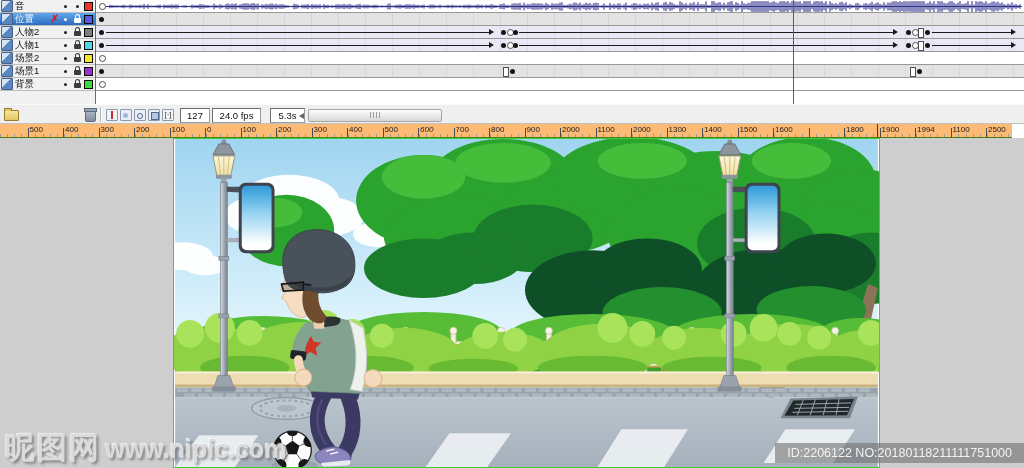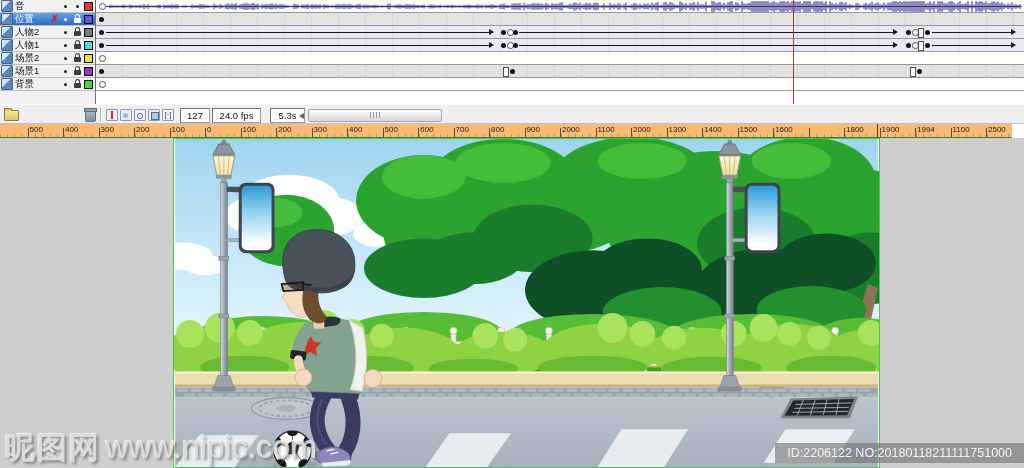--- a/index.html
+++ b/index.html
@@ -92,21 +92,21 @@
   
   #canvas{position:absolute;left:0;top:138px;width:1024px;height:330px;background:#cecece}
   #stage{position:absolute;left:173px;top:0;width:707px;height:330px;box-sizing:border-box;
          border:1px solid #3ecf3e;background:#fff;overflow:hidden}
   #stage svg{display:block;width:705px;height:328px}
 
   
   #wm-left{position:absolute;left:5px;top:290px;white-space:nowrap;color:#dcdcdc;opacity:.95;z-index:9;
            text-shadow:2px 2px 3px rgba(95,95,95,.75),-1px -1px 1px rgba(255,255,255,.85)}
   #wm-left .big{font-size:30px;font-weight:bold;letter-spacing:2px}
-  #wm-left .url{font-size:32px;font-weight:normal}
+  #wm-left .url{font-size:25px;font-weight:bold}
   #wm-right{position:absolute;right:0;top:305px;height:20px;line-height:20px;padding:0 12px;
             background:rgba(115,115,115,.62);color:#f3f3f3;font-size:12.5px;z-index:9;white-space:nowrap}
 </style>
 </head>
 <body>
 
 <div id="root">
 
   <div id="timeline">
     <div id="layer-panel">

